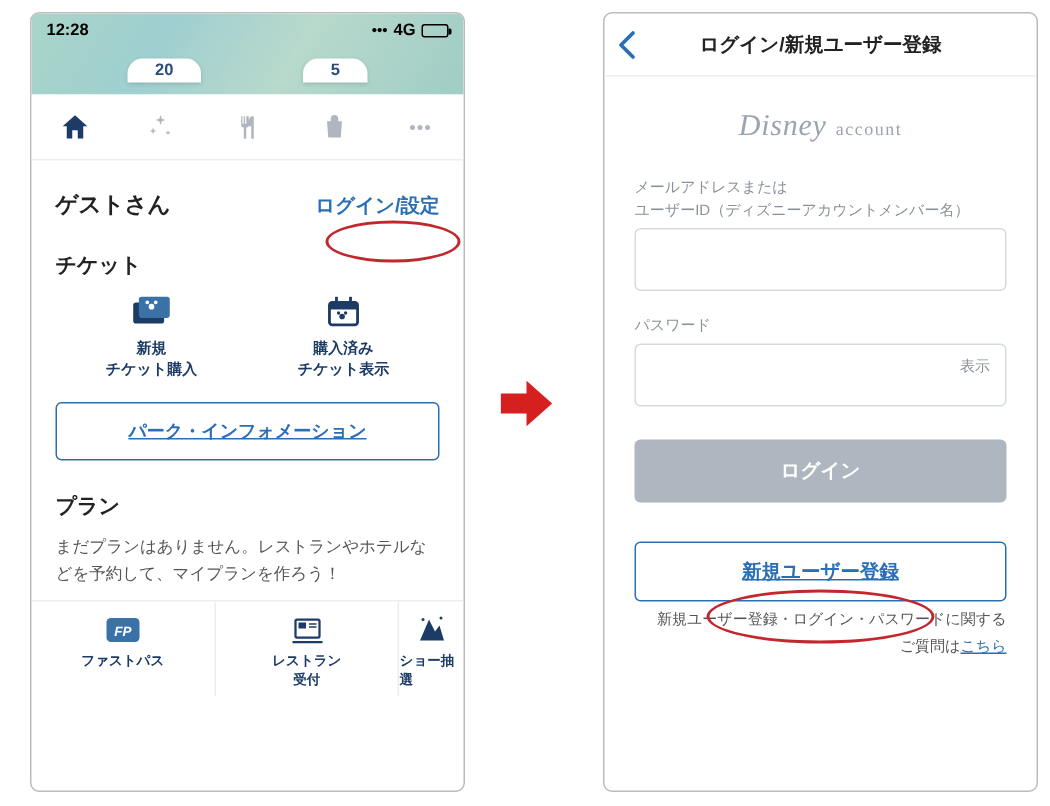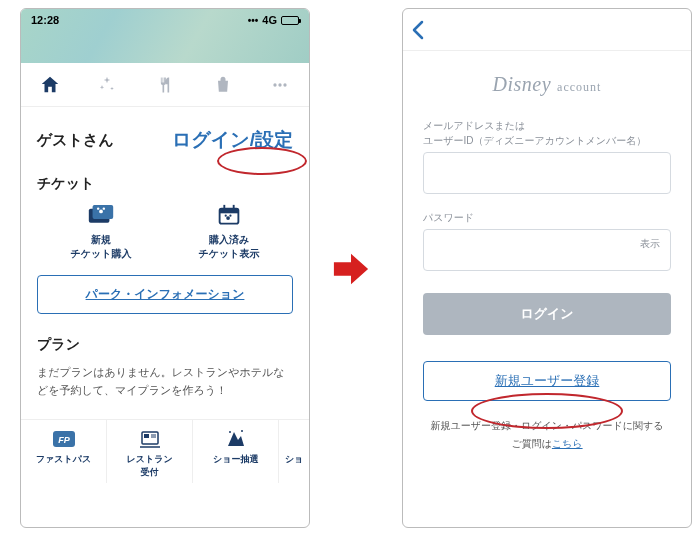--- a/index.html
+++ b/index.html
@@ -81,21 +81,21 @@
     padding: 14px 16px 0;
     overflow: hidden;
   }
   .guest-row {
     display: flex;
     justify-content: space-between;
     align-items: center;
     margin: 6px 0 22px;
   }
   .guest-name { font-size: 15px; font-weight: 600; color: #222; }
-  .login-link { font-size: 19px; font-weight: 600; color: #2a6fb5; }
+  .login-link { font-size: 13px; font-weight: 600; color: #2a6fb5; }
   .ring-red {
     position: absolute;
     border: 2px solid #c1272d;
     border-radius: 50% / 50%;
     pointer-events: none;
   }
   .section-head { font-size: 14px; font-weight: 700; color:#222; margin: 6px 0 10px; }
   .ticket-row {
     display: flex;
     justify-content: space-around;
@@ -117,21 +117,21 @@
     color: #2a6fb5;
     background: #fff;
     border-radius: 4px;
     padding: 10px 0;
     text-align: center;
     font-size: 12px;
     font-weight: 600;
     width: 100%;
     text-decoration: underline;
   }
-  .plan-text { font-size: 11px; color: #555; line-height: 1.6; margin-top: 4px; margin-bottom: 20px; }
+  .plan-text { font-size: 11px; color: #555; line-height: 1.6; margin-top: 4px; margin-bottom: 8px; }
   .plan-row {
     display: flex;
     border-top: 1px solid #eee;
     margin: 0 -16px;
   }
   .plan-item {
     flex: 1;
     display:flex; flex-direction:column; align-items:center;
     padding: 8px 0 4px;
     font-size: 9px;
@@ -197,30 +197,30 @@
     font-weight: 600;
     margin: 6px 0 26px;
   }
   .signup-btn {
     width: 100%;
     height: 40px;
     border: 1.5px solid #2a6fb5;
     background: #fff;
     color: #2a6fb5;
     font-size: 13px;
-    font-weight: 400;
+    font-weight: 700;
     text-decoration: underline;
     border-radius: 4px;
   }
   .help {
-    text-align: center;
+    text-align: right;
     font-size: 10px;
     color: #555;
     line-height: 1.8;
-    margin-top: 16px;
+    margin-top: 4px;
   }
   .help a { color: #2a6fb5; text-decoration: underline; }
 
   
   .arrow {
     position: absolute;
     left: 332px; top: 250px;
     width: 38px; height: 38px;
   }
   .arrow svg { width: 100%; height: 100%; }
@@ -232,20 +232,24 @@
   <div class="map-bg"></div>
   <div class="statusbar">
     <span>12:28</span>
     <span style="display:flex;align-items:center;gap:4px">
       <span style="font-size:10px">•••</span>
       <span>4G</span>
       <span style="display:inline-block;width:18px;height:9px;border:1px solid #000;border-radius:2px;position:relative">
         <span style="position:absolute;right:-3px;top:2px;width:2px;height:4px;background:#000;border-radius:0 1px 1px 0"></span>
       </span>
     </span>
+  </div>
+  <div class="map-chips">
+    <div class="map-chip">20</div>
+    <div class="map-chip">5</div>
   </div>
   <div class="tabnav">
     <div class="tab active">
       <svg width="22" height="22" viewBox="0 0 24 24" fill="currentColor">
           <path d="M12 3l9 8h-3v9h-4v-6h-4v6H6v-9H3z"></path>
         </svg>
     </div>
     <div class="tab">
       <svg width="20" height="20" viewBox="0 0 24 24" fill="currentColor">
           <path d="M12 2l1 3 3 1-3 1-1 3-1-3-3-1 3-1zM6 12l.7 2 2 .7-2 .7-.7 2-.7-2-2-.7 2-.7zM18 14l.6 1.6 1.6.6-1.6.6-.6 1.6-.6-1.6-1.6-.6 1.6-.6z"></path>
@@ -339,43 +343,40 @@
       <div class="plan-item">
         <span class="pico">
           <svg width="24" height="22" viewBox="0 0 24 22" fill="#1c3b66">
               <path d="M4 18l6-14 4 8 3-4 3 10z"></path>
               <circle cx="6" cy="4" r="1"></circle>
               <circle cx="18" cy="3" r="1"></circle>
             </svg>
         </span>
         <span>ショー抽選</span>
       </div>
-      <div class="plan-item">
-        <span class="pico"></span>
-        <span>ショ</span>
-      </div>
     </div>
   </div>
 
   <div class="ring-red" style="width:90px;height:28px;left:196px;top:138px"></div>
 </div>
 
 <div class="arrow">
   <svg viewBox="0 0 40 40">
       <path d="M2 13h18V4l18 16-18 16v-9H2z" fill="#d6201f"></path>
     </svg>
 </div>
 
 <div class="phone phone-right">
   <div class="hdr">
     <span class="back">
       <svg width="14" height="20" viewBox="0 0 14 20" fill="none">
           <path d="M11 2L3 10l8 8" stroke="#2a6fb5" stroke-width="2.5" stroke-linecap="round" stroke-linejoin="round"></path>
         </svg>
     </span>
+    <span class="hdr-title">ログイン/新規ユーザー登録</span>
   </div>
   <div class="content-right">
     <div class="dlogo">
       <span>Disney</span><span class="acc">account</span>
     </div>
 
     <div class="field-label">
       <div>メールアドレスまたは</div>
       <div>ユーザーID（ディズニーアカウントメンバー名）</div>
     </div>

